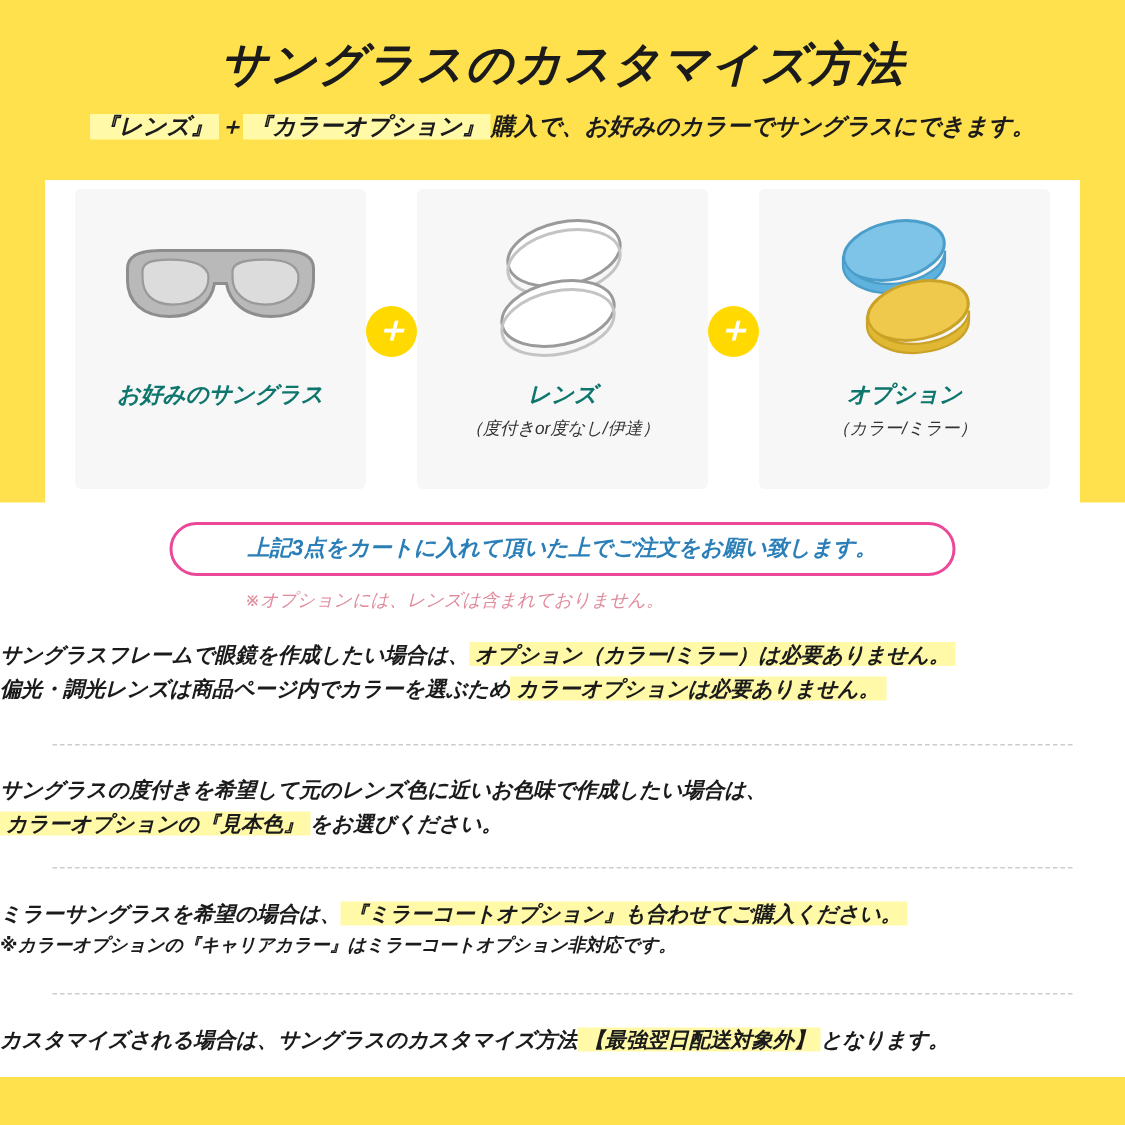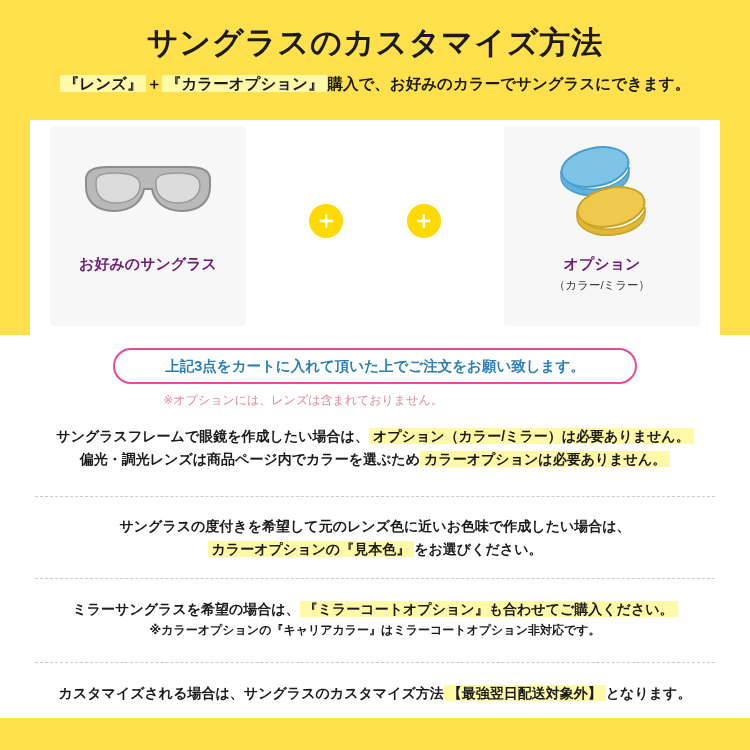--- a/index.html
+++ b/index.html
@@ -6,20 +6,21 @@
   html, body {
     width: 750px; height: 750px;
     font-family: "Liberation Sans", "DejaVu Sans", sans-serif;
     background: #ffffff;
     overflow: hidden;
   }
   .page {
     position: relative;
     width: 750px; height: 750px;
     background: #ffffff;
+    font-style: italic;
   }
   
   .top-band {
     position: absolute;
     left: 0; top: 0;
     width: 750px; height: 120px;
     background: #ffe14d;
   }
   
   .rail-left, .rail-right {
@@ -76,21 +77,21 @@
   .card-art {
     height: 128px;
     width: 100%;
     display: flex;
     align-items: center;
     justify-content: center;
   }
   .card-label {
     font-size: 15px;
     font-weight: bold;
-    color: #701a75;
+    color: #0f766e;
     text-align: center;
     line-height: 1.35;
   }
   .card-sub {
     font-size: 11.5px;
     color: #333;
     text-align: center;
     margin-top: 4px;
   }
   .plus {
@@ -122,21 +123,21 @@
   }
   .note-small {
     position: absolute;
     top: 392px; left: 0; width: 606px;
     text-align: center;
     font-size: 12px;
     color: #e08a9c;
   }
 
   
-  .blk { position: absolute; left: 0; width: 750px; text-align: center; }
+  .blk { position: absolute; left: 0; width: 750px; text-align: left; }
   .line { font-size: 14px; font-weight: bold; color: #1b1b1b; line-height: 1.65; }
   .line.small { font-size: 12px; font-weight: bold; }
 
   .divider {
     position: absolute; left: 35px; width: 680px;
     border-top: 1px dashed #cccccc;
     height: 0;
   }
 
   
@@ -171,20 +172,32 @@
           <path d="M8 24 C8 16 16 12 30 12 L110 12 C124 12 132 16 132 24 L132 32 C132 46 122 56 104 56 C86 56 76 46 74 34 L66 34 C64 46 54 56 36 56 C18 56 8 46 8 32 Z" fill="#b9b9b9" stroke="#8d8d8d" stroke-width="2"></path>
           <path d="M18 26 C18 20 24 18 36 18 C52 18 62 22 62 30 C62 40 54 48 38 48 C24 48 18 40 18 30 Z" fill="#dcdcdc" stroke="#9a9a9a" stroke-width="1.5"></path>
           <path d="M78 26 C78 20 86 18 100 18 C114 18 122 22 122 30 C122 40 114 48 100 48 C86 48 78 40 78 30 Z" fill="#dcdcdc" stroke="#9a9a9a" stroke-width="1.5"></path>
         </svg>
       </div>
       <div class="card-label">お好みのサングラス</div>
     </div>
 
     <div class="plus">＋</div>
 
+    <div class="card">
+      <div class="card-art">
+        <svg width="130" height="110" viewBox="0 0 130 110">
+          <ellipse cx="66" cy="34" rx="38" ry="21" fill="#ffffff" stroke="#9a9a9a" stroke-width="2" transform="rotate(-12 66 34)"></ellipse>
+          <ellipse cx="66" cy="40" rx="38" ry="21" fill="none" stroke="#c4c4c4" stroke-width="2" transform="rotate(-12 66 40)"></ellipse>
+          <ellipse cx="62" cy="74" rx="38" ry="21" fill="#ffffff" stroke="#9a9a9a" stroke-width="2" transform="rotate(-12 62 74)"></ellipse>
+          <ellipse cx="62" cy="80" rx="38" ry="21" fill="none" stroke="#c4c4c4" stroke-width="2" transform="rotate(-12 62 80)"></ellipse>
+        </svg>
+      </div>
+      <div class="card-label">レンズ</div>
+      <div class="card-sub">（度付きor度なし/伊達）</div>
+    </div>
 
     <div class="plus">＋</div>
 
     <div class="card">
       <div class="card-art">
         <svg width="130" height="110" viewBox="0 0 130 110">
           <ellipse cx="58" cy="32" rx="34" ry="19" fill="#7ec4e8" stroke="#4a9ec9" stroke-width="2" transform="rotate(-12 58 32)"></ellipse>
           <path d="M24 36 C26 48 42 56 60 54 C78 52 92 42 92 32 L92 38 C92 50 78 58 60 60 C42 62 24 54 24 42 Z" fill="#5fb2dd" stroke="#4a9ec9" stroke-width="1.5"></path>
           <ellipse cx="74" cy="72" rx="34" ry="19" fill="#efc94c" stroke="#c9a227" stroke-width="2" transform="rotate(-12 74 72)"></ellipse>
           <path d="M40 76 C42 88 58 96 76 94 C94 92 108 82 108 72 L108 78 C108 90 94 98 76 100 C58 102 40 94 40 82 Z" fill="#e0b833" stroke="#c9a227" stroke-width="1.5"></path>

